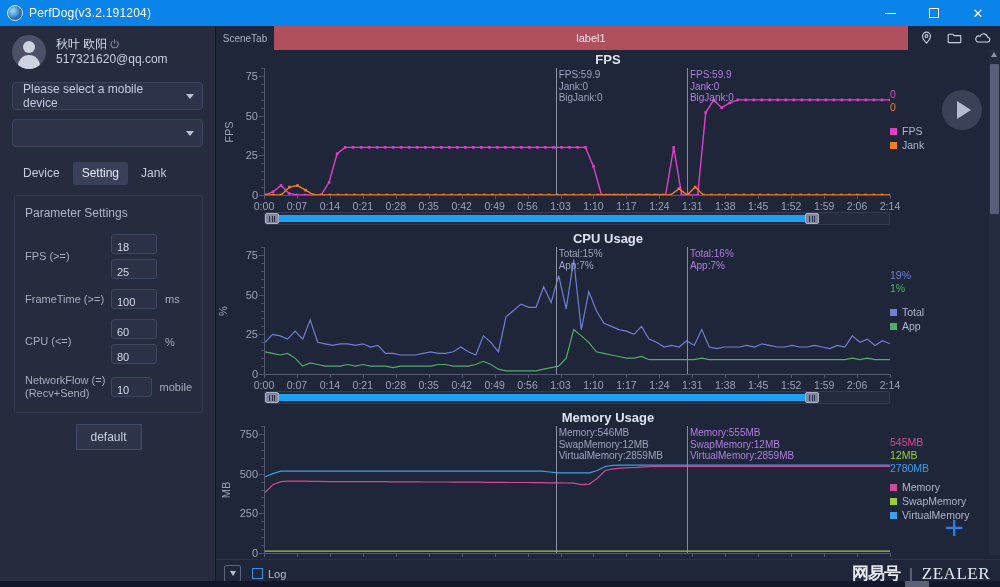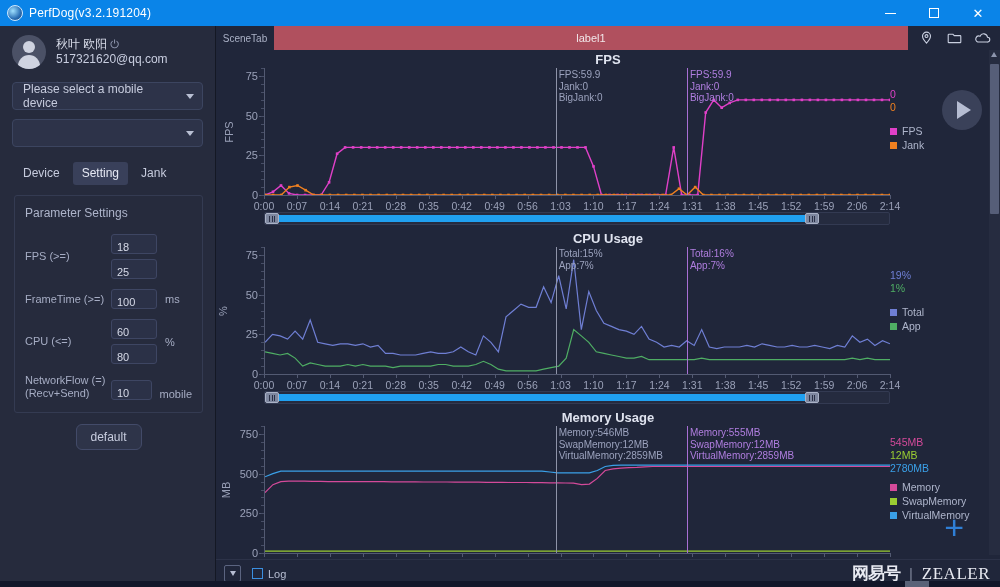--- a/index.html
+++ b/index.html
@@ -82,21 +82,21 @@
   .ipt {
     width: 46px; height: 20px; background: #2b3147; border: 1px solid #3e4663; border-radius: 3px;
     color: #d6dae8; font-size: 11px; padding: 3px 5px; line-height: 18px;
   }
   .unit { color: #a6adc4; font-size: 11px; margin-left: 8px; }
   .stack { display: flex; flex-direction: column; gap: 5px; }
   .pairrow { display: flex; align-items: center; }
   .pairrow .lbl { align-self: center; }
   .defaultbtn {
     position: absolute; left: 50%; transform: translateX(-50%); bottom: -38px;
-    background: #2e3449; border: 1px solid #434b69; border-radius: 6px;
+    background: #2e3449; border: 1px solid #434b69; border-radius: 0;
     color: #c8cddf; font-size: 12px; padding: 5px 14px;
   }
 
   
   .rightarea { position: absolute; left: 216px; top: 26px; width: 784px; height: 561px; background: #20263a; }
 
   .scenebar { height: 24px; display: flex; align-items: stretch; background: #20263a; }
   .scenetab {
     width: 58px; display: flex; align-items: center; justify-content: center;
     color: #aab1c6; font-size: 10px;
@@ -278,21 +278,21 @@
 
       <div class="row pairrow" style="margin-top:10px;">
         <div class="lbl">CPU (&lt;=)</div>
         <div class="stack">
           <div class="ipt">60</div>
           <div class="ipt">80</div>
         </div>
         <div class="unit">%</div>
       </div>
 
-      <div class="row" style="margin-top:10px;align-items:flex-end;">
+      <div class="row" style="margin-top:10px;">
         <div class="lbl" style="white-space:pre-line;">NetworkFlow (=)
 (Recv+Send)</div>
         <div class="ipt">10</div>
         <div class="unit">mobile</div>
       </div>
 
       <div class="defaultbtn">default</div>
     </div>
   </div>
 

